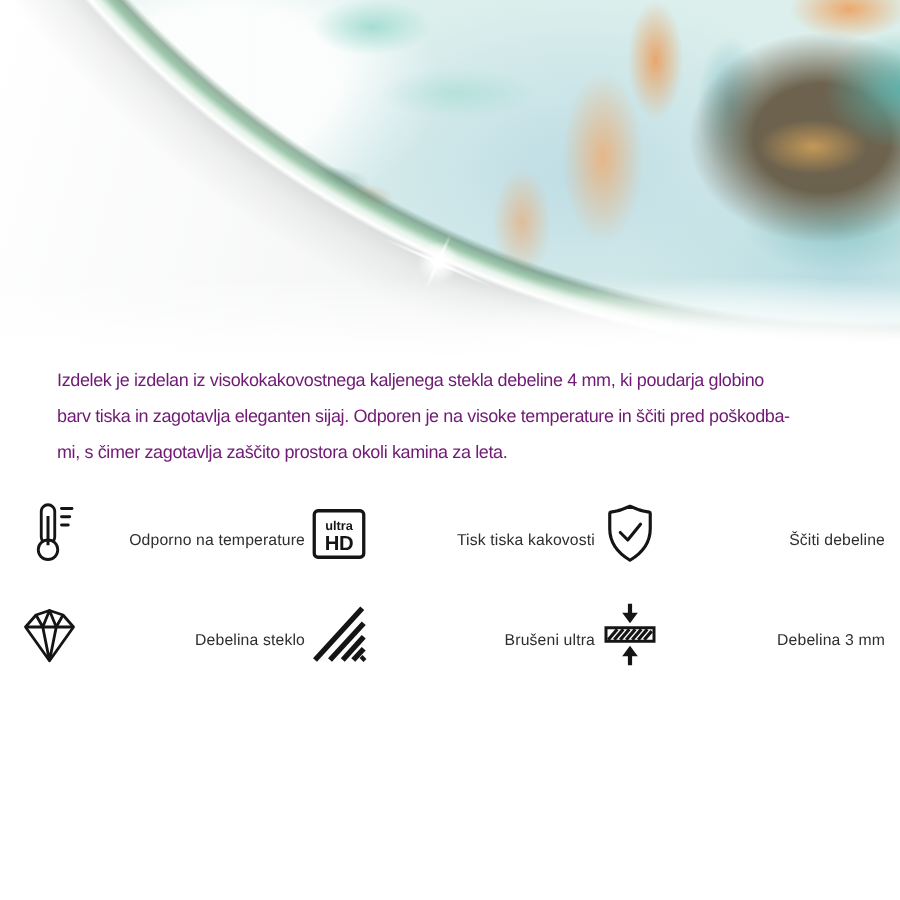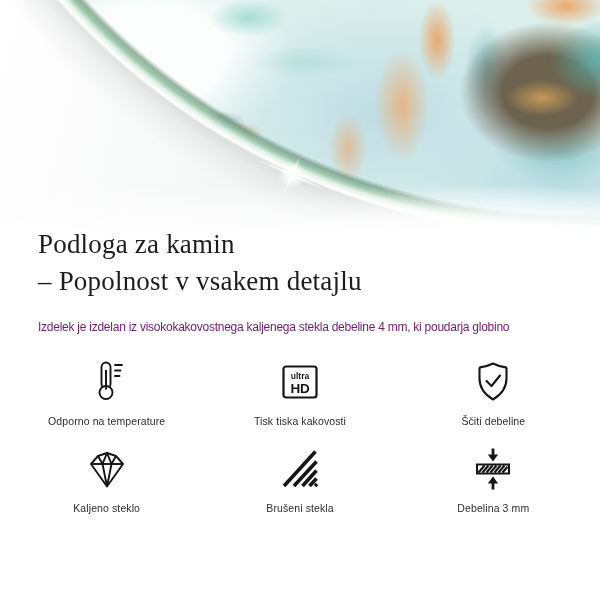--- a/index.html
+++ b/index.html
@@ -68,47 +68,45 @@
     font-weight:400;font-size:27px;line-height:37px;color:#1d1d1d;letter-spacing:.2px;
   }
   .desc{margin:15px 30px 0 38px;color:#701a75;font-size:12px;line-height:24px;letter-spacing:-.25px;}
   .desc div{white-space:nowrap;}
 
   
   .features{
     margin:18px 10px 0 10px;
     display:grid;grid-template-columns:repeat(3,1fr);row-gap:17px;
   }
-  .feature{display:flex;flex-direction:column;align-items:center;justify-content:space-between;}
+  .feature{display:flex;flex-direction:row;align-items:center;justify-content:space-between;}
   .ficon{height:50px;display:flex;align-items:center;justify-content:center;}
   .flabel{margin-top:8px;font-size:10.5px;color:#2e2e2e;letter-spacing:.1px;}
   svg{display:block;}
   svg text{font-family:"Liberation Sans","DejaVu Sans",sans-serif;}
 </style>
 </head>
 <body>
 
 <div class="page">
 
   <div class="hero">
     <div class="art"></div>
     <div class="edge"></div>
     <div class="hero-fade"></div>
     <div class="sparkle"></div>
   </div>
 
   <div class="content">
 
-    <h1>
-      <span>Podloga za kamin</span><br>
-      <span>– Popolnost v vsakem detajlu</span>
-    </h1>
 
     <div class="desc">
       <div>Izdelek je izdelan iz visokokakovostnega kaljenega stekla debeline 4 mm, ki poudarja globino</div>
+      <div>barv tiska in zagotavlja eleganten sijaj. Odporen je na visoke temperature in ščiti pred poškodba-</div>
+      <div>mi, s čimer zagotavlja zaščito prostora okoli kamina za leta.</div>
     </div>
 
     <div class="features">
 
       <div class="feature">
         <div class="ficon">
           <svg width="46" height="46" viewBox="0 0 46 46" fill="none" stroke="#151515" stroke-width="1.9">
             <rect x="17.5" y="3.5" width="9" height="26" rx="4.5"></rect>
             <circle cx="22" cy="33.5" r="6.5" fill="#ffffff"></circle>
             <line x1="22" y1="11" x2="22" y2="30.5" stroke-width="2"></line>
@@ -143,34 +141,34 @@
 
       <div class="feature">
         <div class="ficon">
           <svg width="46" height="44" viewBox="0 0 46 44" fill="none" stroke="#151515" stroke-width="1.9" stroke-linejoin="round">
             <path d="M14 9 L23 6 L32 9 L39 17 L23 39.5 L7 17 Z"></path>
             <path d="M7 17 H39"></path>
             <path d="M14 9 L18.5 17 L23 6 L27.5 17 L32 9"></path>
             <path d="M18.5 17 L23 39.5 M27.5 17 L23 39.5"></path>
           </svg>
         </div>
-        <div class="flabel">Kaljeno steklo</div>
+        <div class="flabel">Debelina steklo</div>
       </div>
 
       <div class="feature">
         <div class="ficon">
           <svg width="46" height="46" viewBox="0 0 46 46" fill="none" stroke="#151515" stroke-width="3.6">
             <line x1="7" y1="40" x2="38.5" y2="5.5"></line>
             <line x1="17" y1="40" x2="39.5" y2="15.5"></line>
             <line x1="25.5" y1="40" x2="39.5" y2="24.5"></line>
             <line x1="32.5" y1="40" x2="39.5" y2="32.5"></line>
             <line x1="38" y1="40" x2="40" y2="38"></line>
           </svg>
         </div>
-        <div class="flabel">Brušeni stekla</div>
+        <div class="flabel">Brušeni ultra</div>
       </div>
 
       <div class="feature">
         <div class="ficon">
           <svg width="46" height="46" viewBox="0 0 46 46" fill="none" stroke="#151515">
             <line x1="23" y1="2.5" x2="23" y2="9.5" stroke-width="2.8"></line>
             <polygon points="17.8,8.5 28.2,8.5 23,15.5" fill="#151515" stroke="none"></polygon>
             <rect x="7" y="18.5" width="32" height="9" fill="#ffffff" stroke-width="2"></rect>
             <line x1="8.5" y1="26.5" x2="14.5" y2="19.5" stroke-width="2.2"></line>
             <line x1="12.5" y1="26.5" x2="18.5" y2="19.5" stroke-width="2.2"></line>

